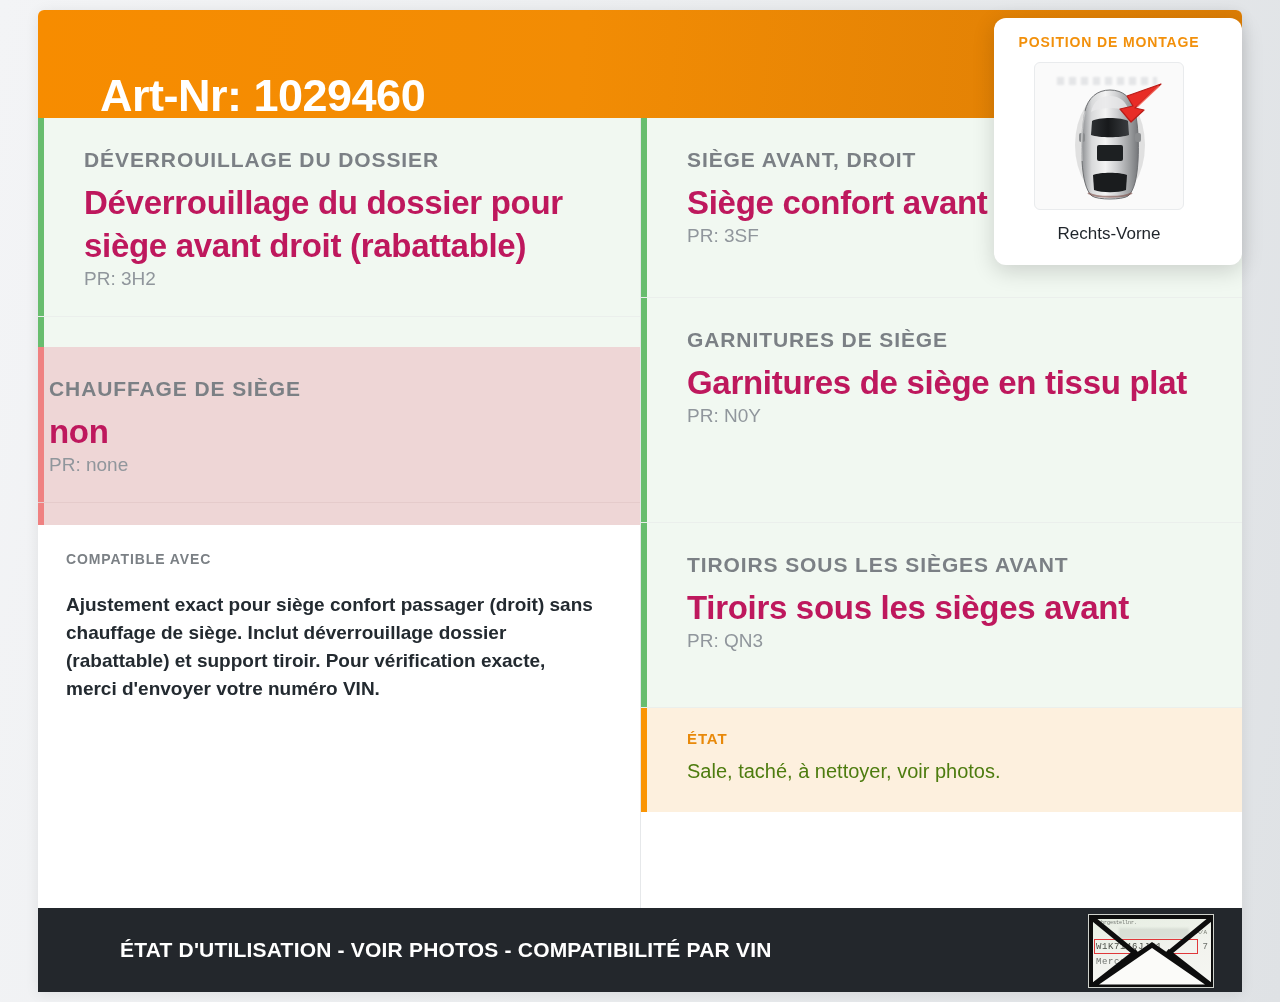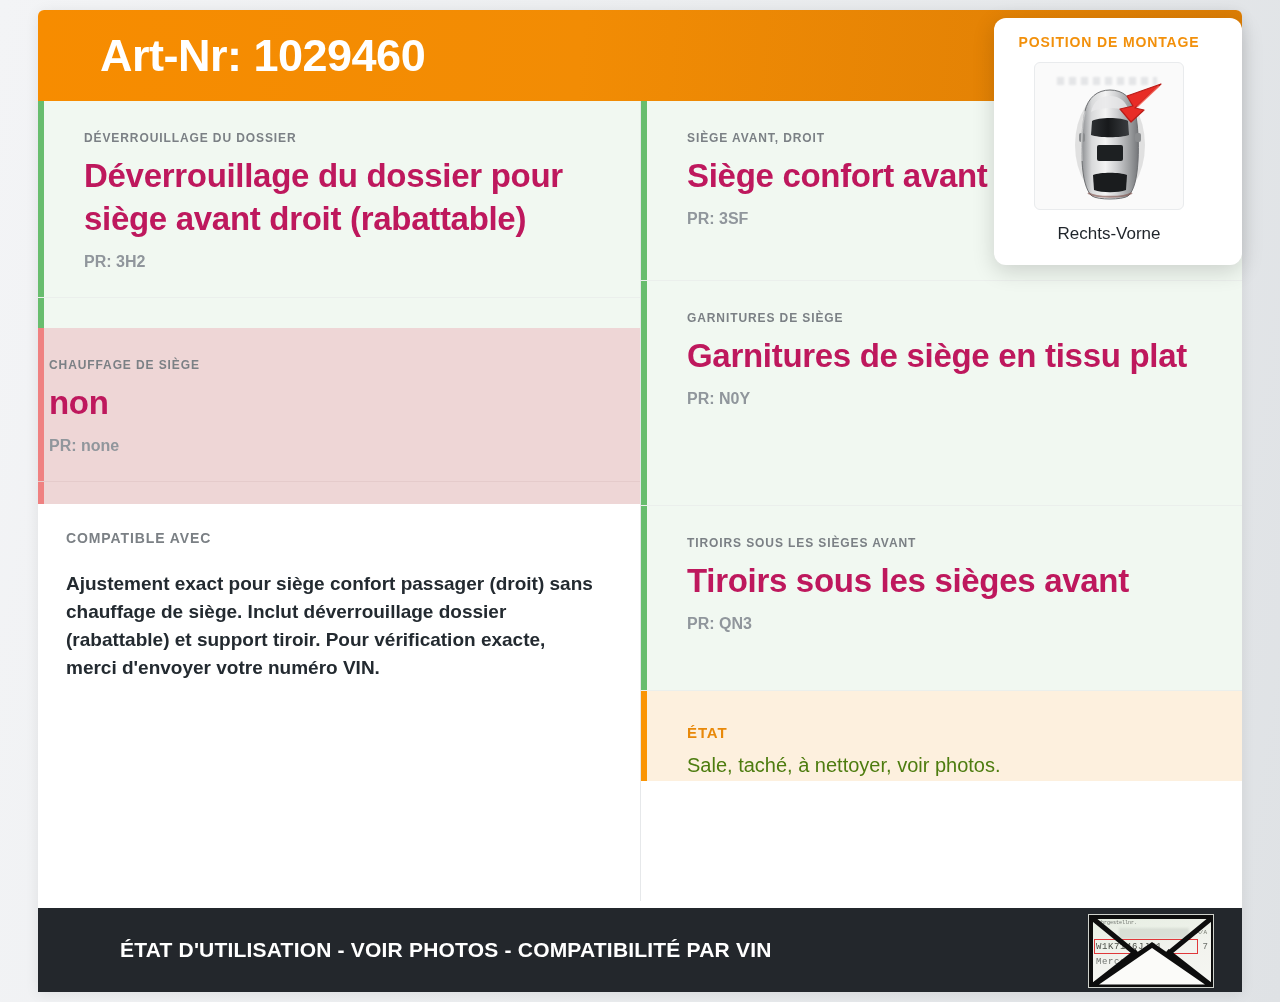--- a/index.html
+++ b/index.html
@@ -29,24 +29,24 @@
     width: 1204px;
     height: 982px;
     background: #ffffff;
     border-radius: 6px 6px 0 0;
     overflow: hidden;
     box-shadow: 0 2px 14px rgba(0,0,0,0.08);
   }
 
   
   .header {
-    height: 91px;
+    height: 108px;
     background: linear-gradient(95deg, #f78c00 0%, #f28c04 45%, #dc7d05 100%);
     display: flex;
-    align-items: center;
+    align-items: flex-end;
     padding: 0 0 0 62px;
   }
   .header-title {
     color: #ffffff;
     font-size: 45px;
     font-weight: bold;
     letter-spacing: -0.5px;
     line-height: 1;
   }
 
@@ -79,41 +79,40 @@
     width: 6px;
   }
   .spec.green  { background: #f1f8f1; }
   .spec.green::before  { background: #68bd6e; }
   .spec.red    { background: #eed6d6; border-bottom-color: #e5cbcb; padding-left: 11px; }
   .spec.red::before    { background: #ef8181; }
   .spec.orange { background: #fdf0de; border-bottom: none; }
   .spec.orange::before { background: #fa9505; }
 
   .spec-label {
-    font-size: 12px;
+    font-size: 21px;
     font-weight: bold;
     letter-spacing: 0.9px;
     color: #7b8085;
     text-transform: uppercase;
     margin-bottom: 10px;
   }
   .spec-value {
     font-size: 33px;
     font-weight: bold;
     color: #be185d;
     line-height: 1.3;
     letter-spacing: -0.3px;
     white-space: nowrap;
   }
   .spec-value.wrap { white-space: normal; }
   .spec-pr {
-    font-size: 16px;
+    font-size: 19px;
     color: #90969c;
-    margin-top: 12px;
-    font-weight: bold;
+    margin-top: 0;
   }
 
   
   .grow { flex: 1 1 auto; }
   .spacer-green { background: #f1f8f1; position: relative; }
   .spacer-green::before {
     content: ""; position: absolute; left: 0; top: 0; bottom: 0;
     width: 6px; background: #68bd6e;
   }
   .spacer-red { background: #eed6d6; position: relative; }
@@ -324,21 +323,21 @@
           <div class="spec-value wrap">Garnitures de siège en tissu plat</div>
           <div class="spec-pr">PR: N0Y</div>
         </div>
 
         <div class="spec green" style="height:185px">
           <div class="spec-label">TIROIRS SOUS LES SIÈGES AVANT</div>
           <div class="spec-value">Tiroirs sous les sièges avant</div>
           <div class="spec-pr">PR: QN3</div>
         </div>
 
-        <div class="spec orange" style="height:90px;padding-top:33px">
+        <div class="spec orange" style="height:104px;padding-top:22px">
           <div class="etat-label">ÉTAT</div>
           <div class="etat-text">Sale, taché, à nettoyer, voir photos.</div>
         </div>
 
         <div class="grow spacer-white"></div>
       </div>
     </div>
 
     <div class="footer">
       <div class="footer-text">ÉTAT D'UTILISATION - VOIR PHOTOS - COMPATIBILITÉ PAR VIN</div>

